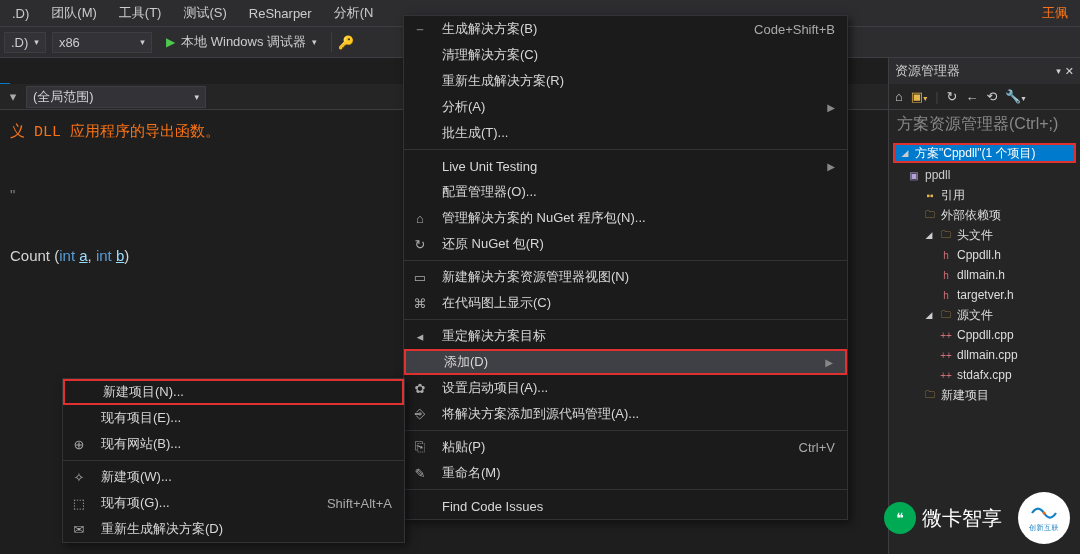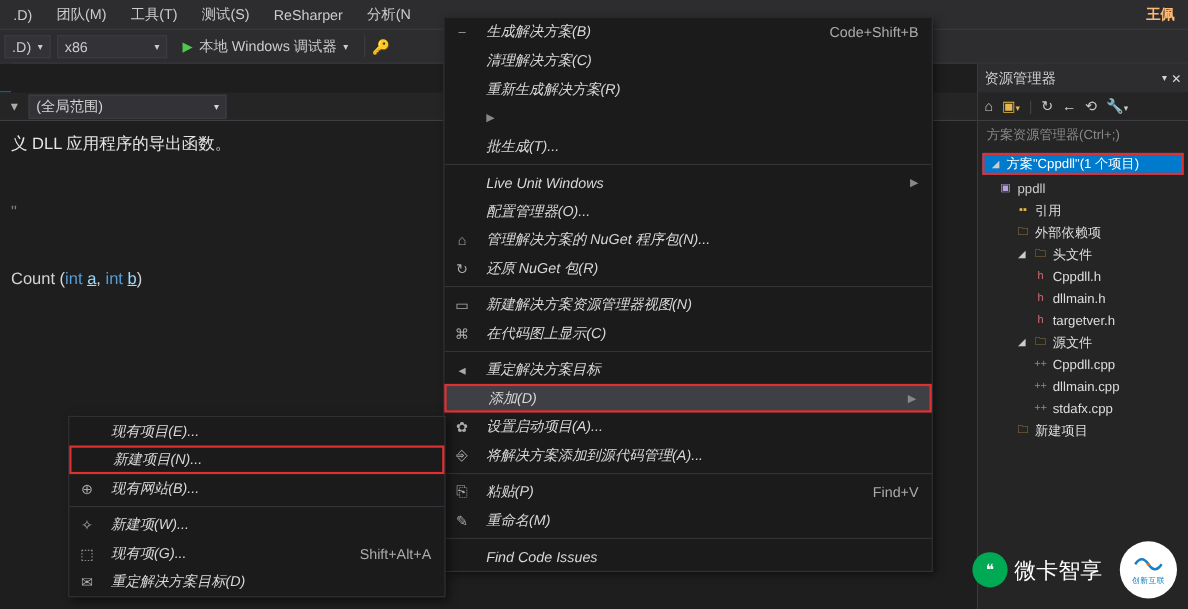--- a/index.html
+++ b/index.html
@@ -1,60 +1,60 @@
 <!DOCTYPE html>
 <html><head>
 <meta charset="utf-8">
 <style>
 * { margin: 0; padding: 0; box-sizing: border-box; font-family: "Microsoft YaHei", "Segoe UI", sans-serif; }
 body { width: 1080px; height: 554px; background: #1e1e1e; color: #d4d4d4; font-size: 13px; overflow: hidden; position: relative; }
 
 .menubar { display: flex; align-items: center; height: 26px; background: #2d2d30; padding: 0 4px; gap: 6px; }
 .menubar .mitem { padding: 2px 8px; color: #ccc; cursor: pointer; }
 .menubar .spacer { flex: 1; }
-.menubar .user { color: #fdba74; padding: 2px 8px; font-weight: bold; }
+.menubar .user { color: #f97316; padding: 2px 8px; }
 
 .toolbar1 { display: flex; align-items: center; height: 32px; background: #2d2d30; padding: 0 4px; gap: 6px; border-top: 1px solid #3e3e42; border-bottom: 1px solid #3e3e42; }
 .dropdown { display: flex; align-items: center; background: #333337; border: 1px solid #3e3e42; padding: 2px 6px; color: #ccc; min-width: 100px; justify-content: space-between; gap: 6px; }
 .dropdown .arrow { font-size: 9px; }
 .run-btn { display: flex; align-items: center; gap: 6px; color: #ccc; padding: 2px 8px; }
 .run-btn .tri { color: #4ec94e; font-size: 12px; }
 .tbicon { width: 18px; height: 18px; display: flex; align-items: center; justify-content: center; color: #aaa; }
 
 .main { display: flex; position: absolute; top: 58px; left: 0; right: 0; bottom: 0; }
 .editor { flex: 1; background: #1e1e1e; position: relative; }
 .scope-bar { display: flex; height: 26px; background: #252526; align-items: center; padding: 0 4px; gap: 4px; border-bottom: 1px solid #3e3e42; }
 .scope-dd { display: flex; align-items: center; background: #333337; border: 1px solid #3e3e42; padding: 1px 6px; gap: 6px; min-width: 180px; }
 .code { font-family: Consolas, monospace; font-size: 15px; padding: 8px 0 8px 10px; line-height: 1.7; }
-.code .green { color: #e5e5e5; }
+.code .green { color: #f97316; font-family: Liberation Mono, monospace; }
 .code .gray  { color: #808080; }
 .code .blue  { color: #569cd6; margin-top: 19px; }
 .code .param { color: #9cdcfe; text-decoration: underline; }
 
 .side { width: 192px; background: #252526; border-left: 1px solid #3e3e42; display: flex; flex-direction: column; }
 .side-head { display: flex; align-items: center; background: #2d2d30; height: 26px; padding: 0 6px; gap: 4px; justify-content: space-between; }
 .side-title { flex: 1; color: #ccc; }
 .side-tools { display: flex; height: 26px; align-items: center; gap: 8px; padding: 0 6px; border-bottom: 1px solid #3e3e42; color: #ccc; font-size: 13px; }
-.side-search { color: #888; padding: 4px 8px; font-size: 12px; }
+.side-search { color: #888; padding: 4px 8px; font-size: 16px; }
 .tree { padding: 2px 0; }
 .node { display: flex; align-items: center; height: 20px; gap: 4px; padding-left: 4px; color: #ddd; font-size: 12px; }
 .node .exp { width: 12px; text-align: center; color: #ccc; font-size: 9px; }
 .node .ico { width: 14px; height: 14px; display: flex; align-items: center; justify-content: center; font-size: 10px; }
 .n-sln { background: #007acc; color: #fff; border: 2px solid #e03030; margin: 2px 4px; }
 .n-proj { color: #ccc; }
 .n-fold .ico { color: #e6b74a; }
 .n-hdr .ico { color: #ce6e75; }
 .n-cpp .ico { color: #ce6e75; }
 .ind1 { padding-left: 18px; } .ind2 { padding-left: 34px; } .ind3 { padding-left: 50px; }
 
 .ctx { position: absolute; background: #1b1b1c; border: 1px solid #333337; box-shadow: 3px 3px 8px rgba(0,0,0,0.5); color: #d8d8d8; font-size: 13px; }
 .ctx-row { display: flex; align-items: center; height: 26px; padding: 0 12px 0 4px; gap: 10px; }
 .ctx-row:hover, .ctx-row.hl { background: #3f3f46; }
 .ctx-ico { width: 24px; display: flex; justify-content: center; color: #aaa; font-size: 13px; }
-.ctx-text { flex: 1; white-space: nowrap; font-style: italic; }
+.ctx-text { flex: 1; white-space: nowrap; }
 .ctx-sc { color: #aaa; padding-left: 24px; }
 .ctx-sub { color: #888; font-size: 10px; }
 .ctx-sep { height: 1px; background: #333337; margin: 3px 0; }
 
 .redbox { border: 2px solid #e03030; }
 
 .logos { position: absolute; right: 10px; bottom: 10px; display: flex; gap: 16px; align-items: center; }
 .wx { display: flex; align-items: center; gap: 6px; color: #fff; font-size: 20px; }
 .wx-badge { width: 32px; height: 32px; border-radius: 50%; background: #0a5; display: flex; align-items: center; justify-content: center; color: #fff; font-size: 14px; }
 .cx { width: 52px; height: 52px; border-radius: 50%; background: #fff; display: flex; flex-direction: column; align-items: center; justify-content: center; }
@@ -197,30 +197,31 @@
     <div class="ctx-row">
       <span class="ctx-ico"></span>
       <span class="ctx-text">清理解决方案(C)</span>
     </div>
     <div class="ctx-row">
       <span class="ctx-ico"></span>
       <span class="ctx-text">重新生成解决方案(R)</span>
     </div>
     <div class="ctx-row">
       <span class="ctx-ico"></span>
+      <span class="ctx-text">分析(A)</span>
       <span class="ctx-sub">▶</span>
     </div>
     <div class="ctx-row">
       <span class="ctx-ico"></span>
       <span class="ctx-text">批生成(T)...</span>
     </div>
     <div class="ctx-sep"></div>
     <div class="ctx-row">
       <span class="ctx-ico"></span>
-      <span class="ctx-text">Live Unit Windows</span>
+      <span class="ctx-text">Live Unit Testing</span>
       <span class="ctx-sub">▶</span>
     </div>
     <div class="ctx-row">
       <span class="ctx-ico"></span>
       <span class="ctx-text">配置管理器(O)...</span>
     </div>
     <div class="ctx-row">
       <span class="ctx-ico">⌂</span>
       <span class="ctx-text">管理解决方案的 NuGet 程序包(N)...</span>
     </div>
@@ -252,59 +253,59 @@
       <span class="ctx-text">设置启动项目(A)...</span>
     </div>
     <div class="ctx-row">
       <span class="ctx-ico">⎆</span>
       <span class="ctx-text">将解决方案添加到源代码管理(A)...</span>
     </div>
     <div class="ctx-sep"></div>
     <div class="ctx-row">
       <span class="ctx-ico">⎘</span>
       <span class="ctx-text">粘贴(P)</span>
-      <span class="ctx-sc">Find+V</span>
+      <span class="ctx-sc">Ctrl+V</span>
     </div>
     <div class="ctx-row">
       <span class="ctx-ico">✎</span>
       <span class="ctx-text">重命名(M)</span>
     </div>
     <div class="ctx-sep"></div>
     <div class="ctx-row">
       <span class="ctx-ico"></span>
       <span class="ctx-text">Find Code Issues</span>
     </div>
   </div>
 
 <div class="ctx" id="ctx-sub" style="top:378px;left:62px;width:343px">
+    <div class="ctx-row redbox">
+      <span class="ctx-ico"></span>
+      <span class="ctx-text">新建项目(N)...</span>
+    </div>
     <div class="ctx-row">
       <span class="ctx-ico"></span>
       <span class="ctx-text">现有项目(E)...</span>
-    </div>
-    <div class="ctx-row redbox">
-      <span class="ctx-ico"></span>
-      <span class="ctx-text">新建项目(N)...</span>
     </div>
     <div class="ctx-row">
       <span class="ctx-ico">⊕</span>
       <span class="ctx-text">现有网站(B)...</span>
     </div>
     <div class="ctx-sep"></div>
     <div class="ctx-row">
       <span class="ctx-ico">✧</span>
       <span class="ctx-text">新建项(W)...</span>
     </div>
     <div class="ctx-row">
       <span class="ctx-ico">⬚</span>
       <span class="ctx-text">现有项(G)...</span>
       <span class="ctx-sc">Shift+Alt+A</span>
     </div>
     <div class="ctx-row">
       <span class="ctx-ico">✉</span>
-      <span class="ctx-text">重定解决方案目标(D)</span>
+      <span class="ctx-text">重新生成解决方案(D)</span>
     </div>
   </div>
 
 <div class="logos">
   <div class="wx">
       <span class="wx-badge">❝</span>
       <span>微卡智享</span>
     </div>
   <div class="cx">
     <svg viewBox="0 0 40 20">

